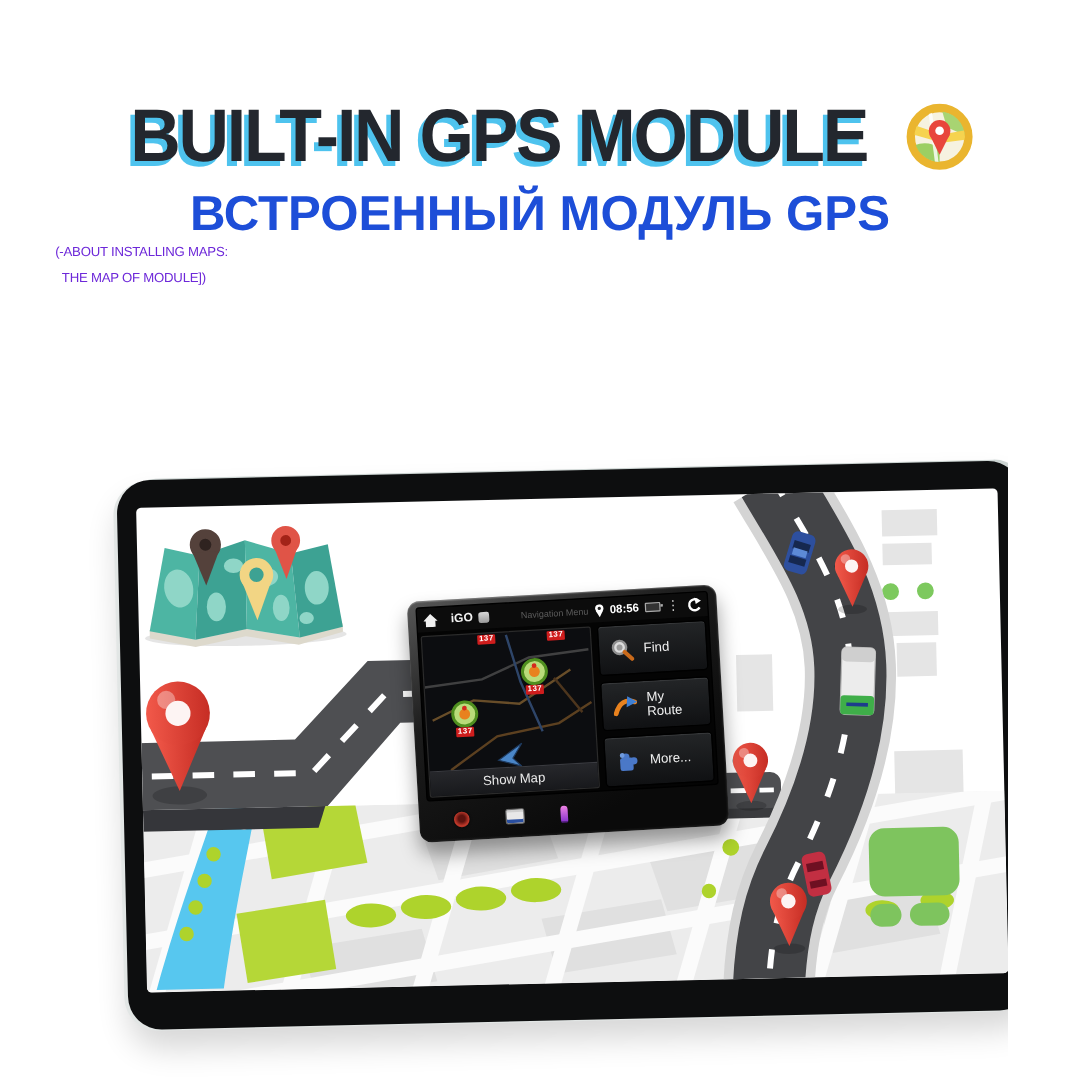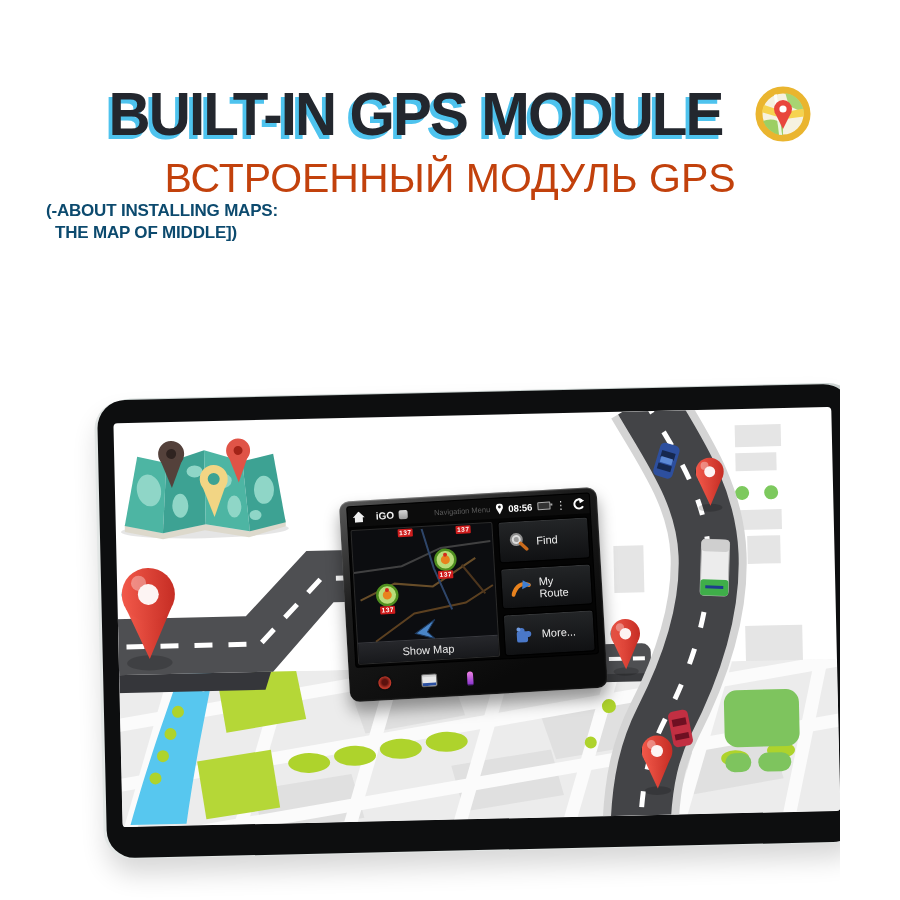--- a/index.html
+++ b/index.html
@@ -6,24 +6,24 @@
   .canvas{position:relative;width:840px;height:900px;overflow:hidden;background:#fff;
           font-family:"Liberation Sans",sans-serif;}
 
   
   .hdr{position:absolute;top:82px;left:0;width:900px;text-align:center;}
   .title-row{display:flex;justify-content:center;align-items:center;gap:12px;}
   .main-title{margin:0;font-size:62px;font-weight:800;letter-spacing:-2px;line-height:1.02;
               color:#23272e;transform:scaleX(.94);white-space:nowrap;
               text-shadow:-4px 4px 0 #4ec3ee;}
   .badge{width:56px;height:56px;flex:0 0 auto;}
-  .sub-title{margin:10px 0 0 0;font-size:41px;font-weight:400;color:#c2410c;
+  .sub-title{margin:10px 0 0 0;font-size:41px;font-weight:700;color:#1d4ed8;
              letter-spacing:0;white-space:nowrap;}
-  .notes{position:absolute;top:200px;left:46px;text-align:left;color:#0c4a6e;
-         font-size:17px;font-weight:700;line-height:21.5px;letter-spacing:-.2px;}
+  .notes{position:absolute;top:200px;left:46px;text-align:left;color:#6d28d9;
+         font-size:11px;font-weight:400;line-height:21.5px;letter-spacing:-.2px;}
   .note-line{white-space:pre;}
 
   
   .tablet{position:absolute;left:102px;top:392px;width:754px;height:458px;
           background:#0d0e0f;border-radius:28px;transform:rotate(-1.3deg);
           box-shadow:5px -1px 0 0 #ccd4d2, -3px 1px 0 0 #e2e6e5, 0 16px 26px rgba(0,0,0,.16);}
   .screen{position:absolute;left:16px;top:23px;right:20px;bottom:31px;background:#fff;
           border-radius:4px;overflow:hidden;}
   .screen > svg{position:absolute;left:0;top:0;width:100%;height:100%;}
 
@@ -91,21 +91,21 @@
           <path d="M19.5,26 L36.5,26 L28,43 Z" fill="#e8463c"></path>
           <circle cx="28" cy="23" r="3.6" fill="#fff"></circle>
         </g>
       </svg>
     </div>
     <h2 class="sub-title">ВСТРОЕННЫЙ МОДУЛЬ GPS</h2>
   </div>
 
   <div class="notes">
     <div class="note-line">(-ABOUT INSTALLING MAPS:</div>
-    <div class="note-line">  THE MAP OF MIDDLE])</div>
+    <div class="note-line">  THE MAP OF MODULE])</div>
   </div>
 
   <div class="tablet">
     <div class="screen">
 
       <svg viewBox="0 0 718 404">
         <defs>
           <linearGradient id="pinG" x1="0" y1="0" x2="1" y2="0">
             <stop offset="0" stop-color="#f briefly"></stop>
               <stop offset="0" stop-color="#f2594a"></stop>

